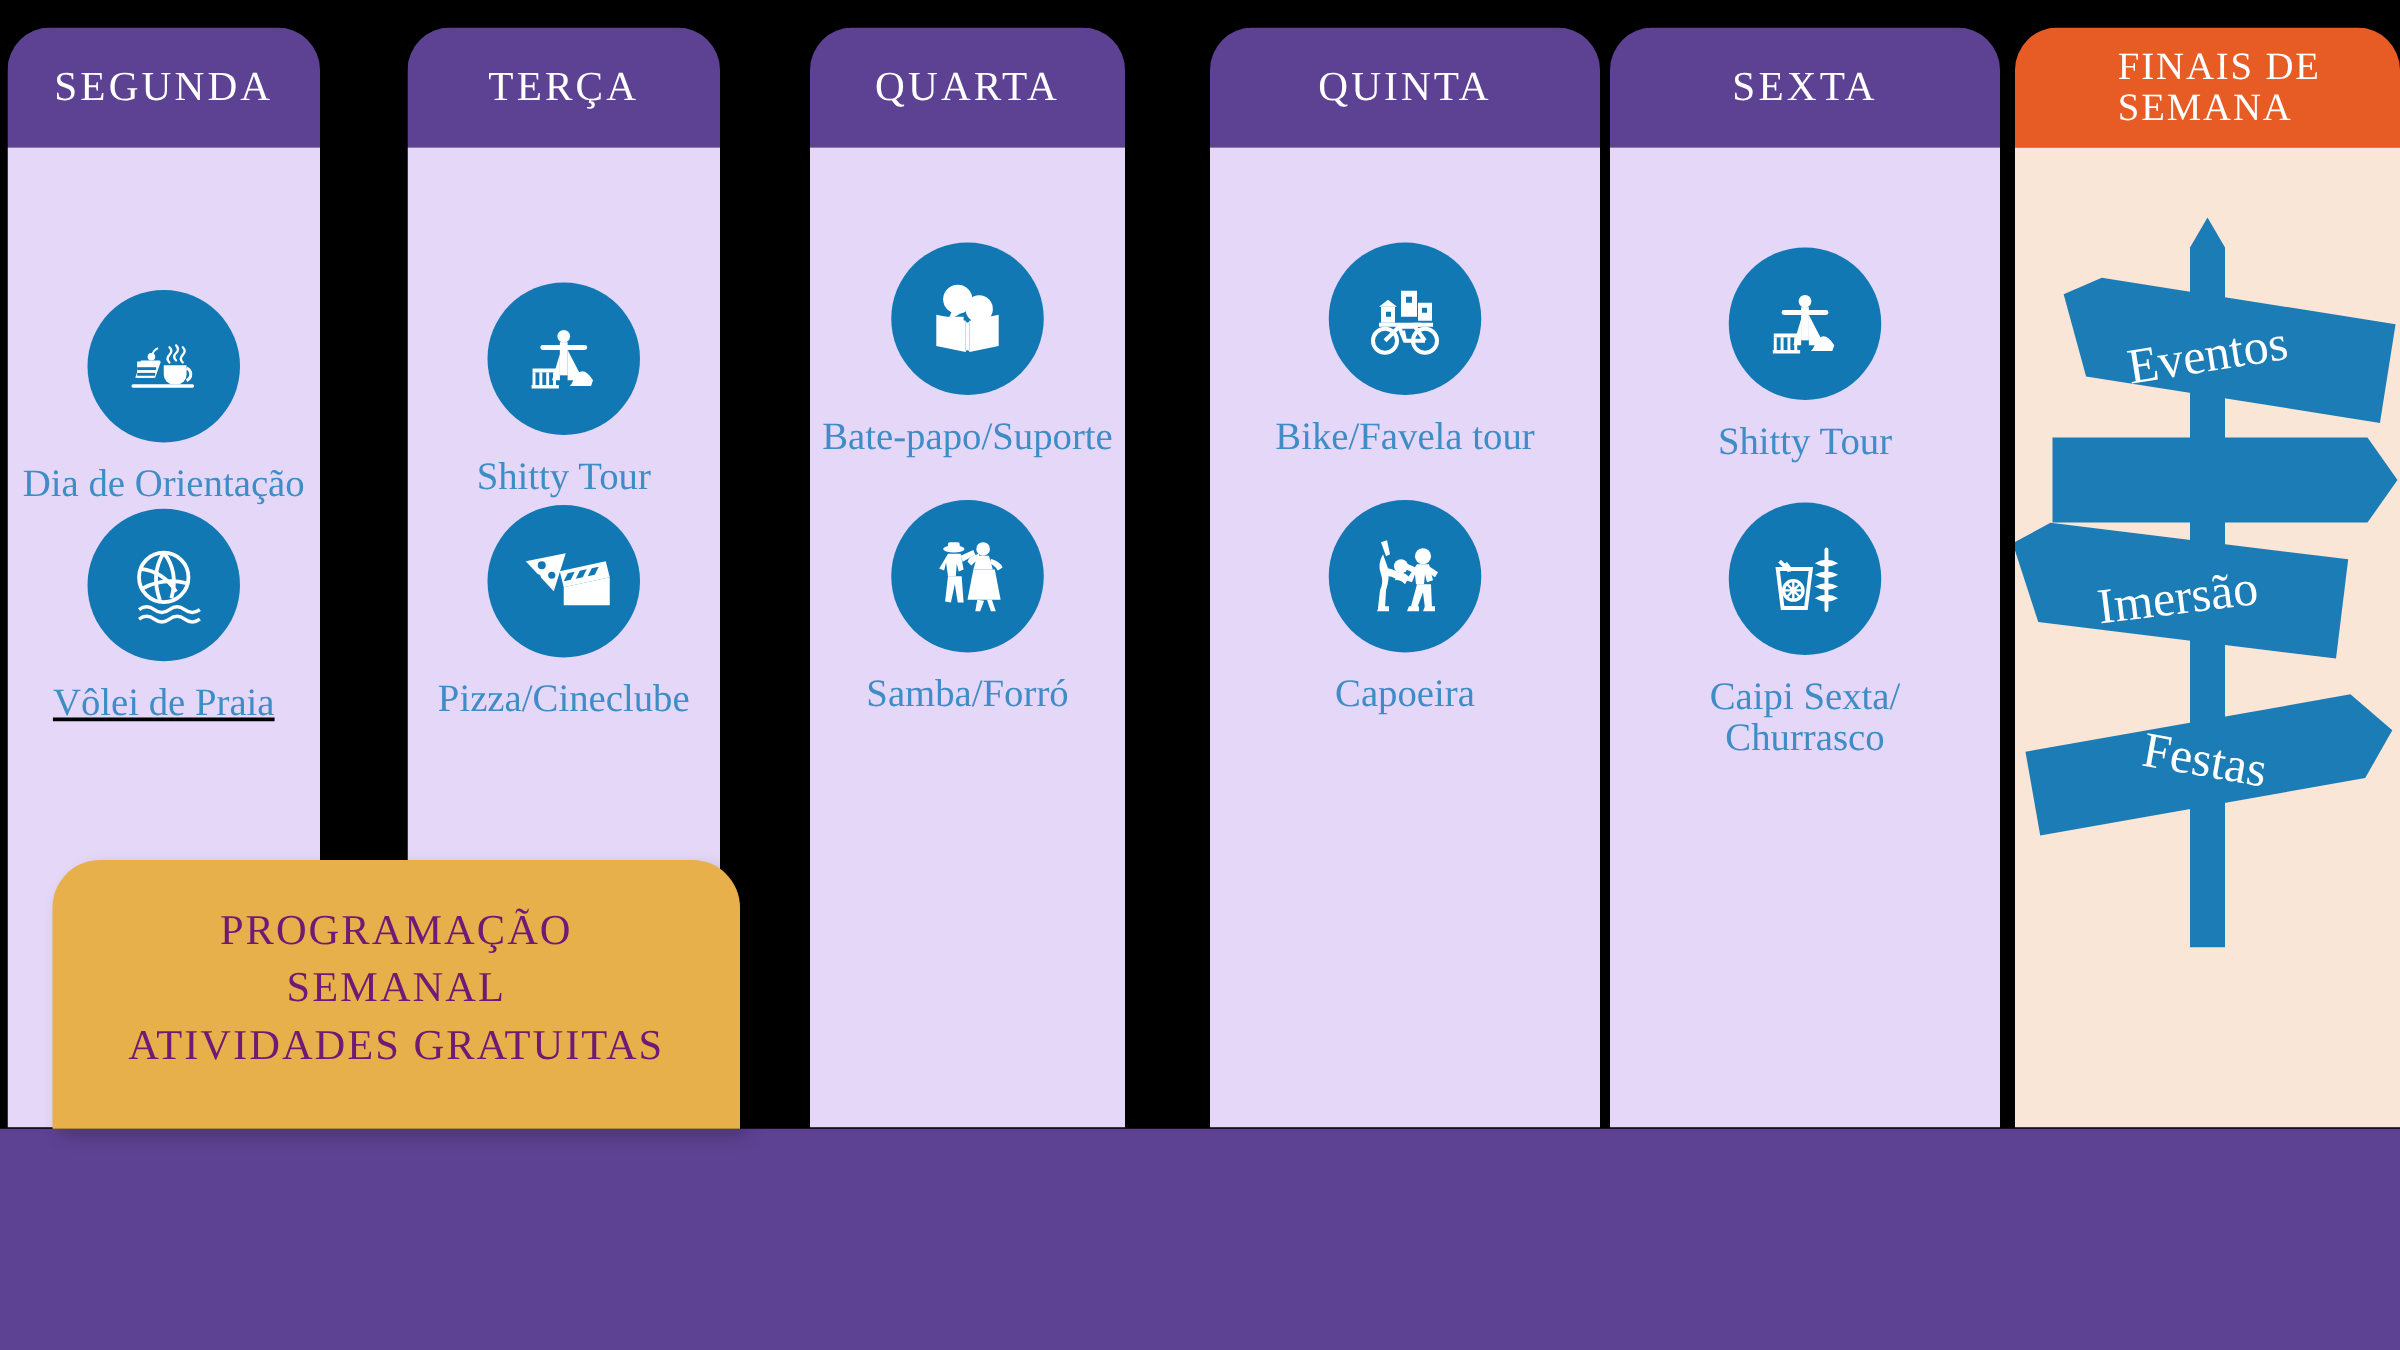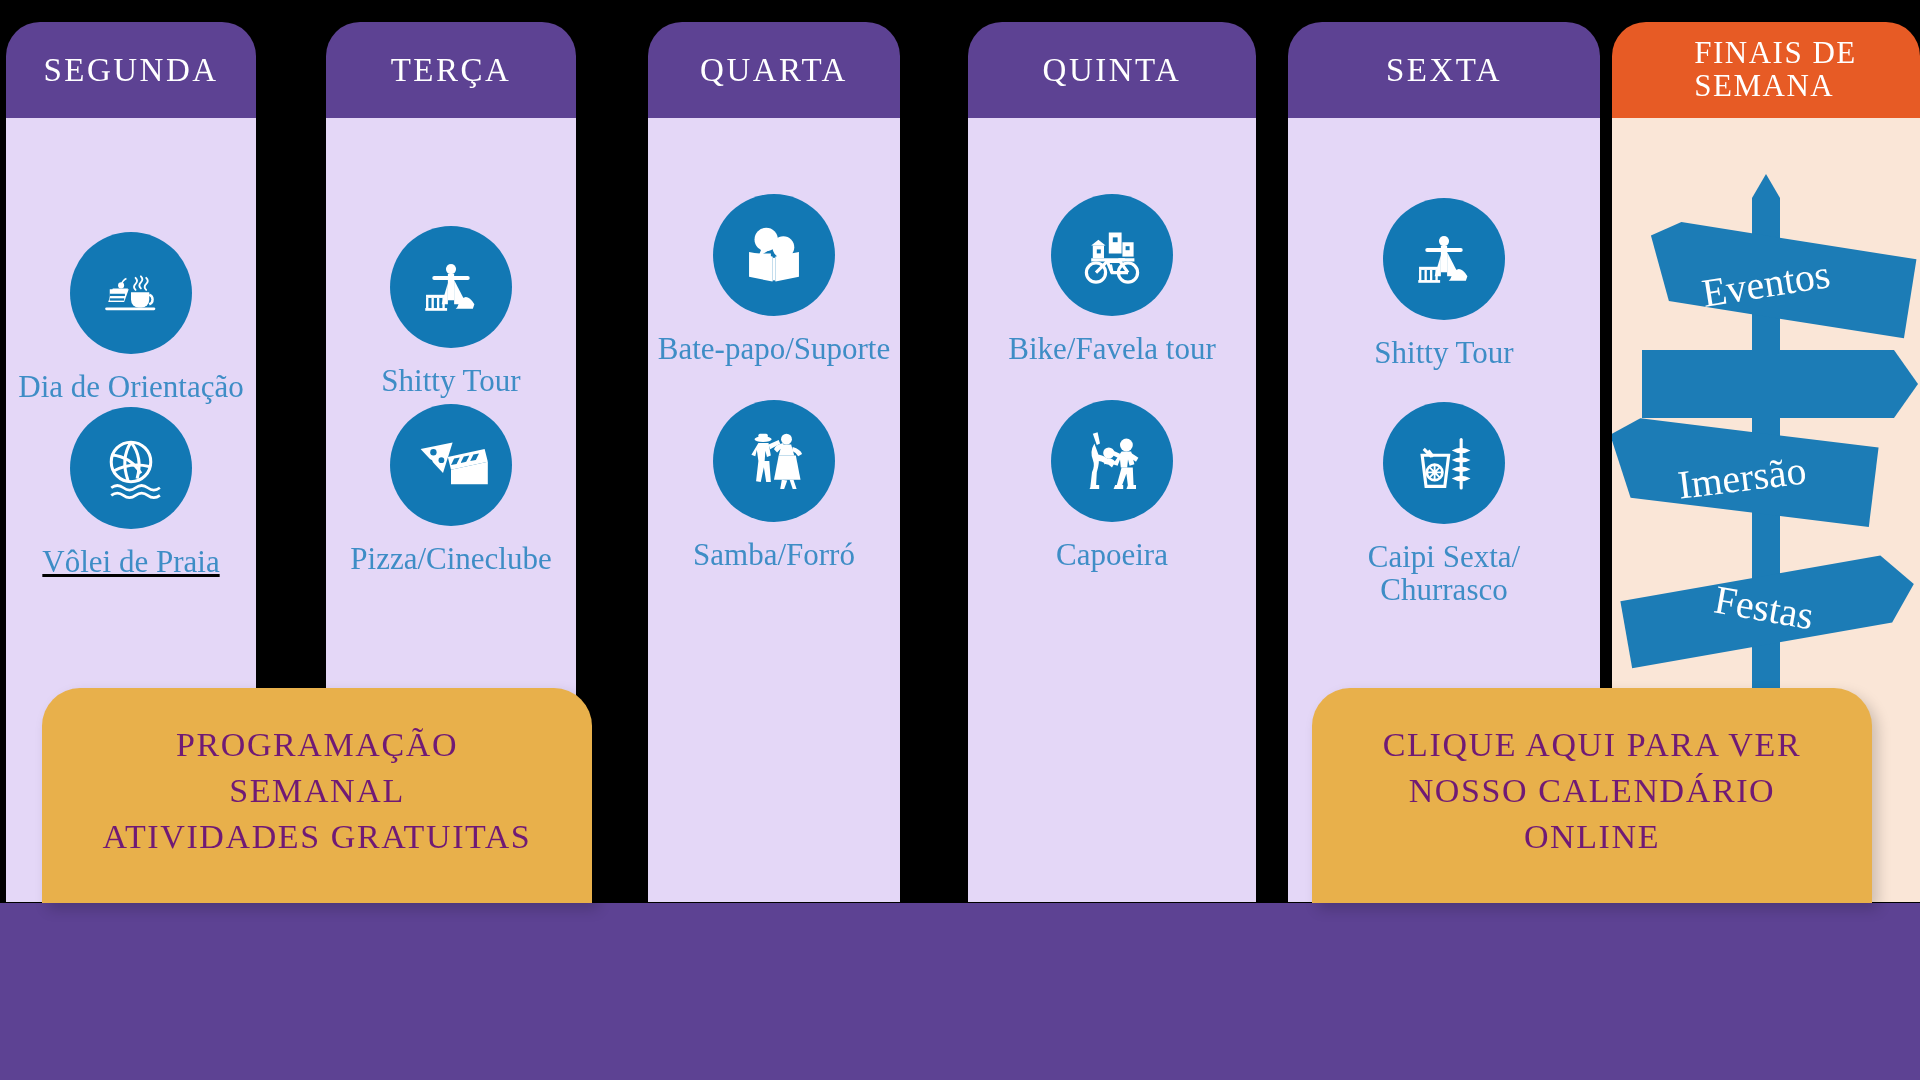--- a/index.html
+++ b/index.html
@@ -224,21 +224,21 @@
             <path d="M60 74 l-2 12 h5 l4 -11 z"></path>
             <path d="M70 74 l4 12 h5 l-4 -12 z"></path>
           </svg>
         </div>
         <div class="act-label">Samba/Forró</div>
       </div>
 
     </div>
   </div>
 
-  <div class="col weekday" id="col-3" style="left:968px;width:288px;">
+  <div class="col weekday" id="col-3" style="left:968px;width:312px;">
     <div class="hdr">QUINTA</div>
     <div class="body">
 
       <div class="act" style="top:76px;">
         <div class="badge">
           <svg width="80" height="80" viewBox="0 0 100 100" fill="#fff">
 
             <path d="M26 38 h14 v16 h-14 z"></path>
             <path d="M24 38 l9 -7 l9 7 z"></path>
             <rect x="31" y="43" width="5" height="5" fill="#1278B4"></rect>
@@ -376,17 +376,14 @@
 
     </div>
   </div>
 
   <div class="bottom-band"></div>
 
   <div class="cta" id="cta-left">PROGRAMAÇÃO
 SEMANAL
 ATIVIDADES GRATUITAS</div>
 
-  <div class="cta" id="cta-right">CLIQUE AQUI PARA VER
-NOSSO CALENDÁRIO
-ONLINE</div>
 
 </div>
 
 </body></html>

